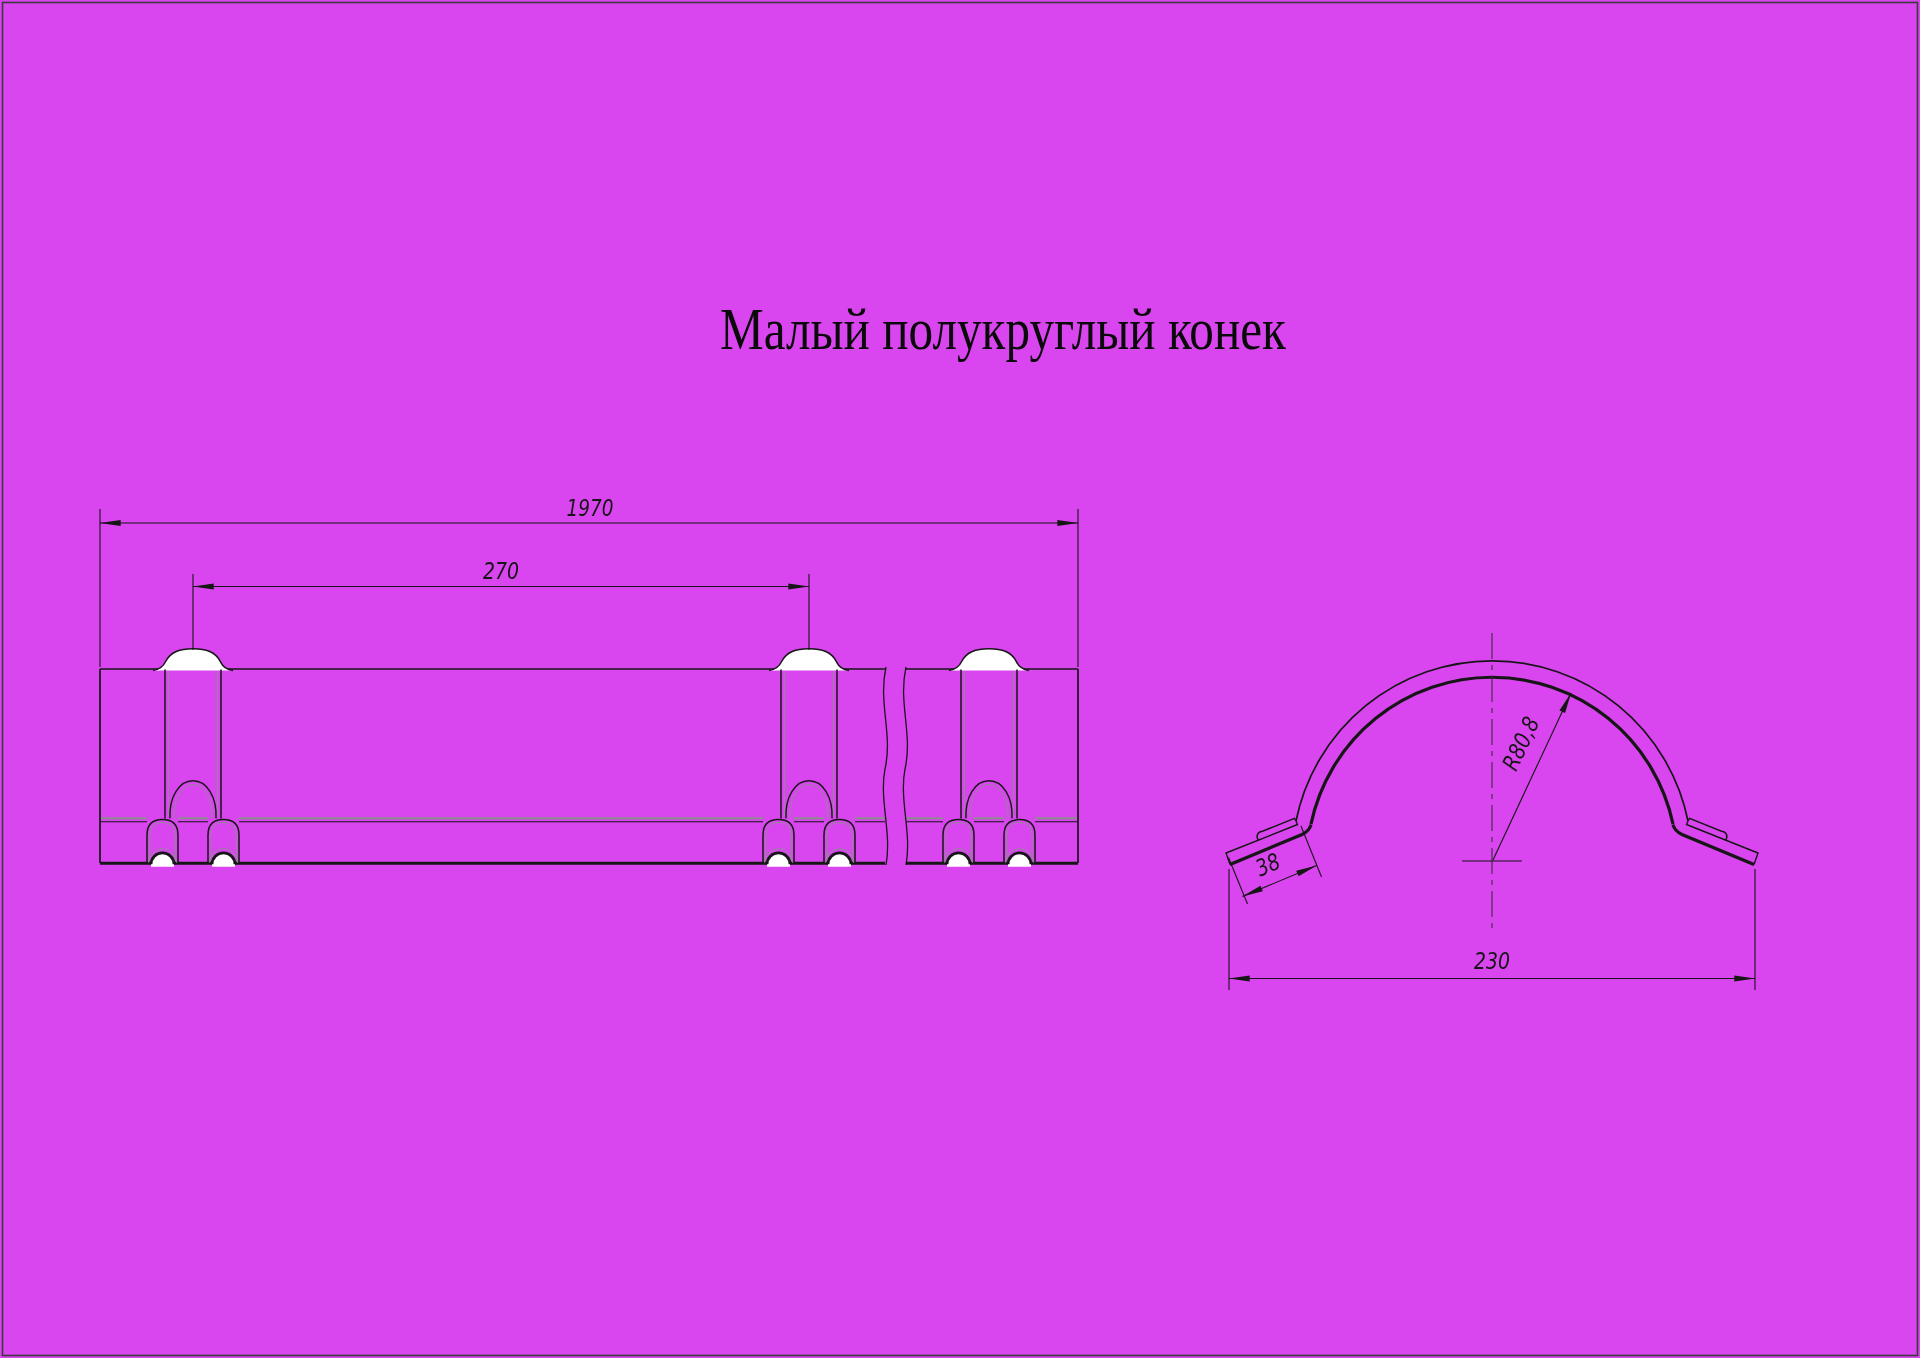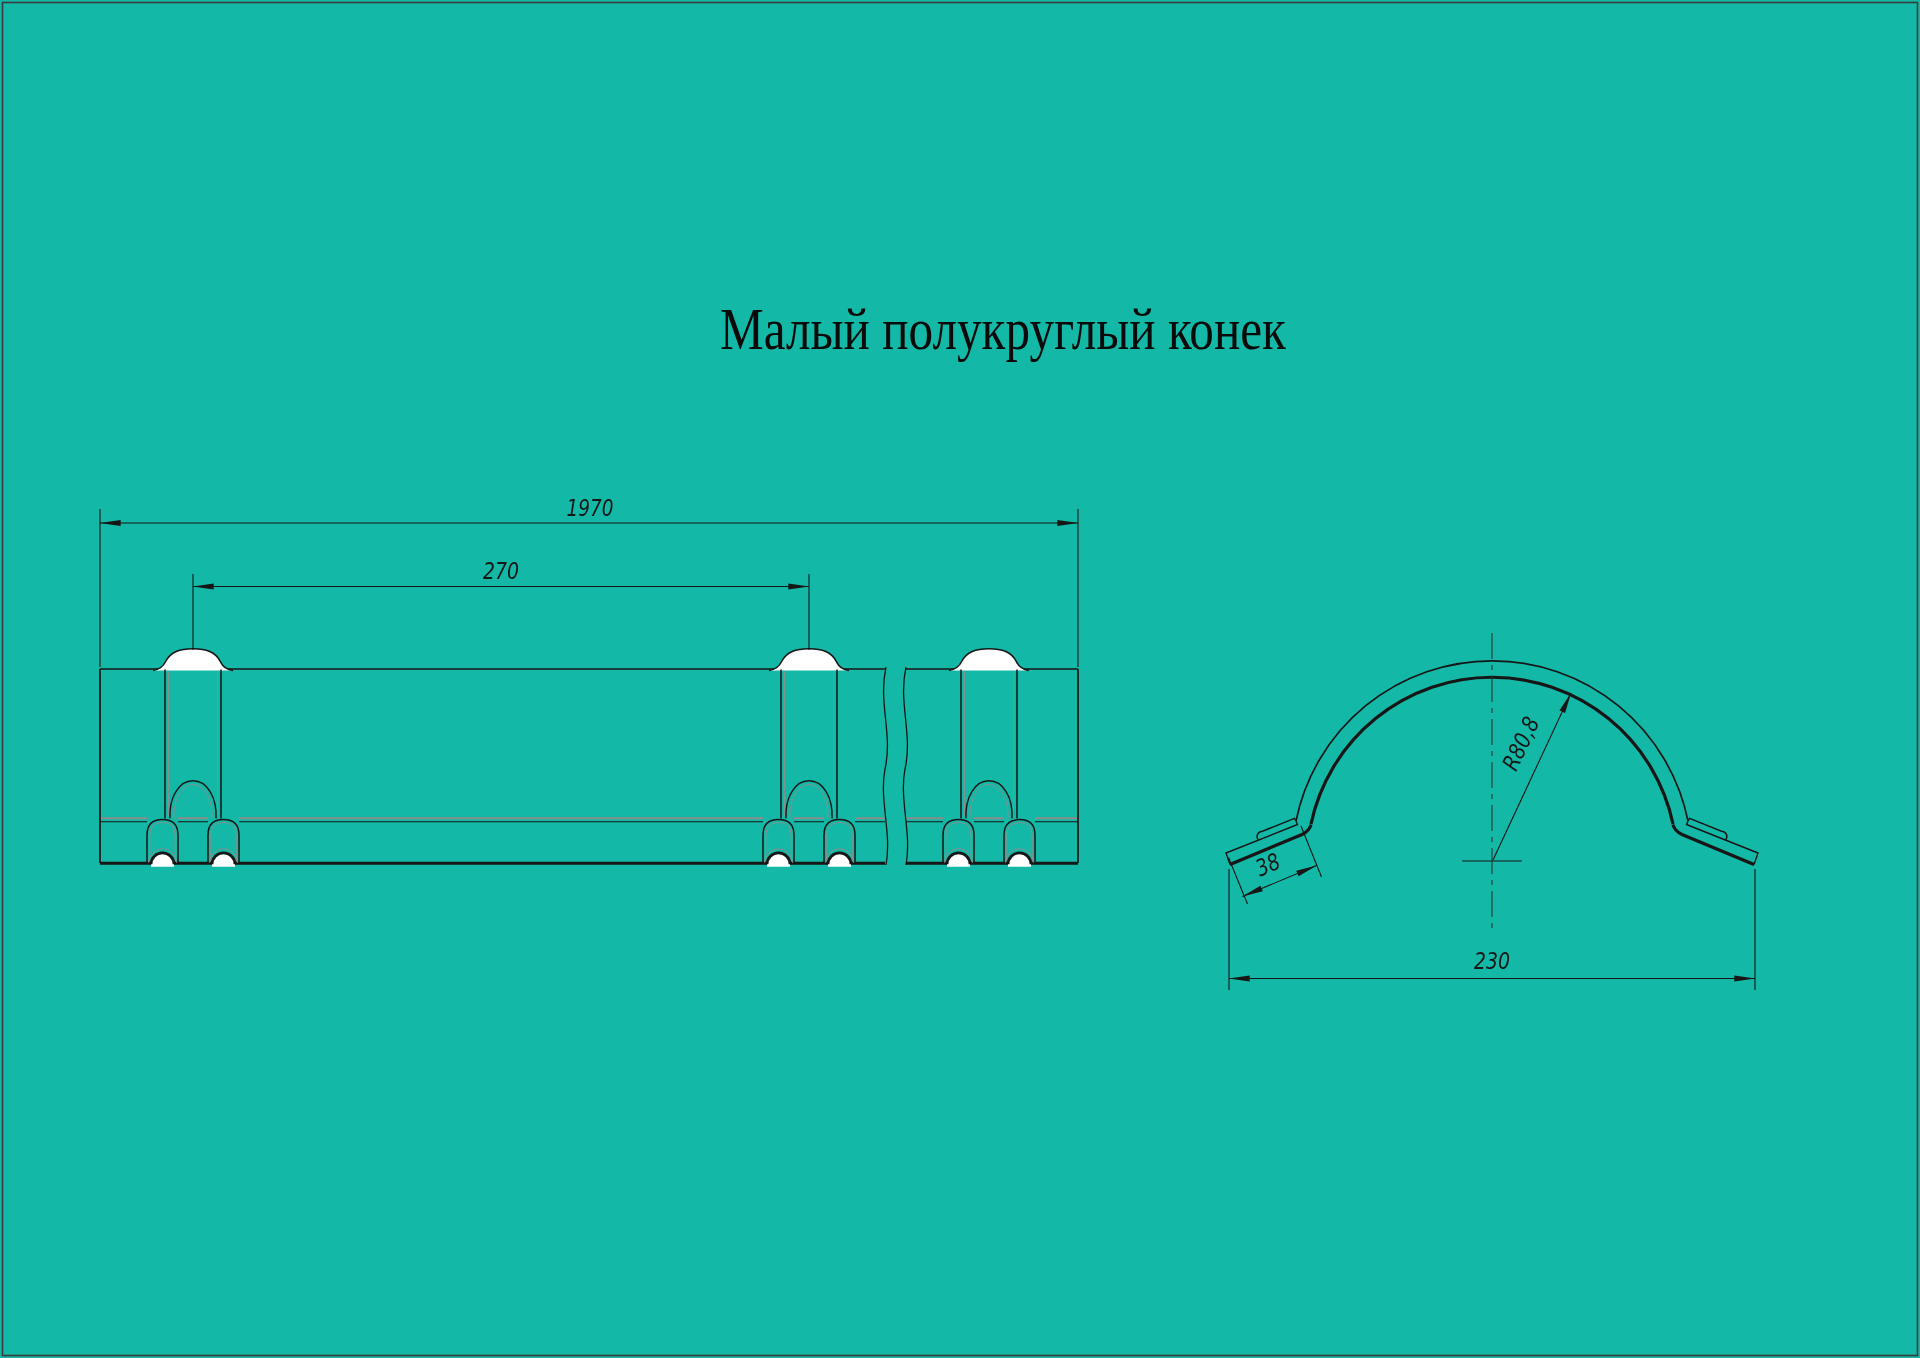--- a/index.html
+++ b/index.html
@@ -1,16 +1,16 @@
 <!DOCTYPE html>
 <html><head>
 <meta charset="utf-8">
 <style>
   html,body{margin:0;padding:0;background:#ffffff;}
-  .sheet{position:relative;width:1920px;height:1358px;background:#14b8a6;overflow:hidden;}
+  .sheet{position:relative;width:1920px;height:1358px;background:#d946ef;overflow:hidden;}
   svg{display:block;width:1920px;height:1358px;}
   
   .s{stroke:#161616;fill:none;stroke-linecap:butt;}
   .w1{stroke-width:1.1;}
   .w14{stroke-width:1.4;}
   .w15{stroke-width:1.5;}
   .w16{stroke-width:1.7;}
   .w3{stroke-width:3;}
   .w32{stroke-width:3.2;}
   .echo{stroke:#8c8c8c;stroke-width:0.9;fill:none;}

